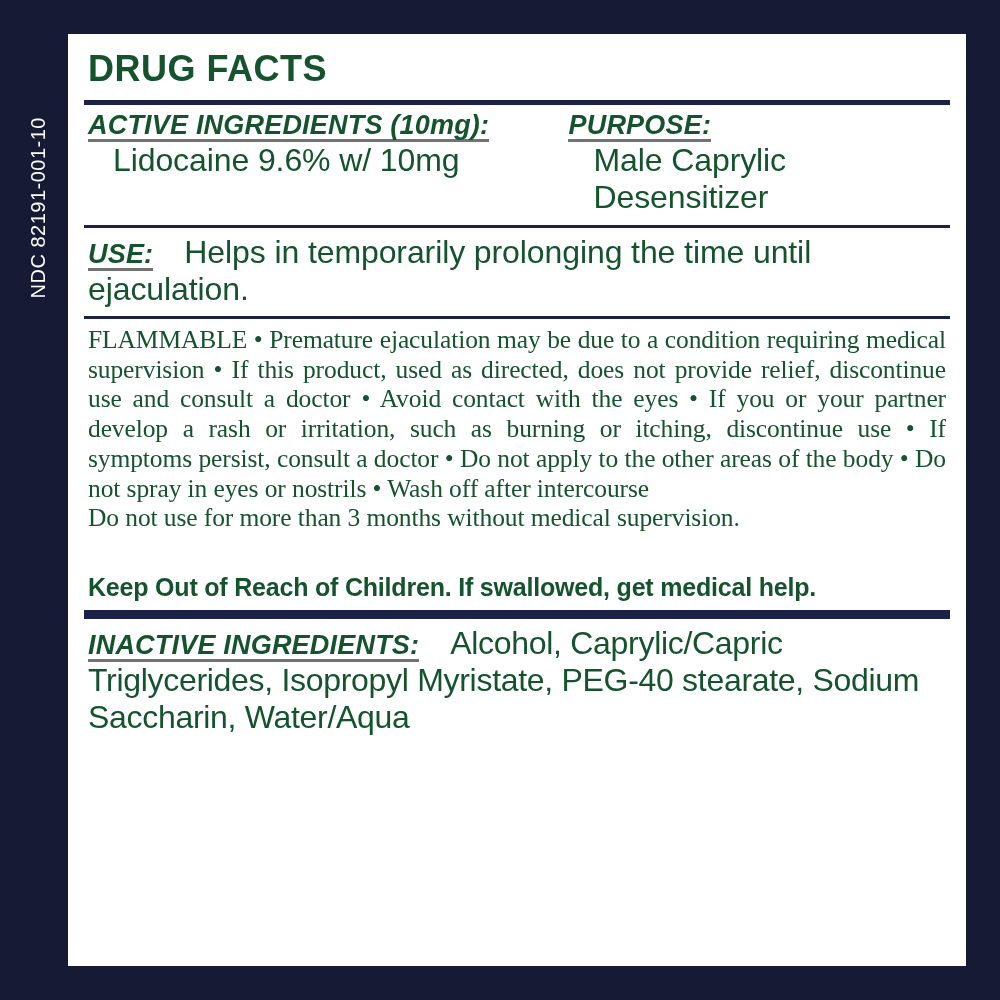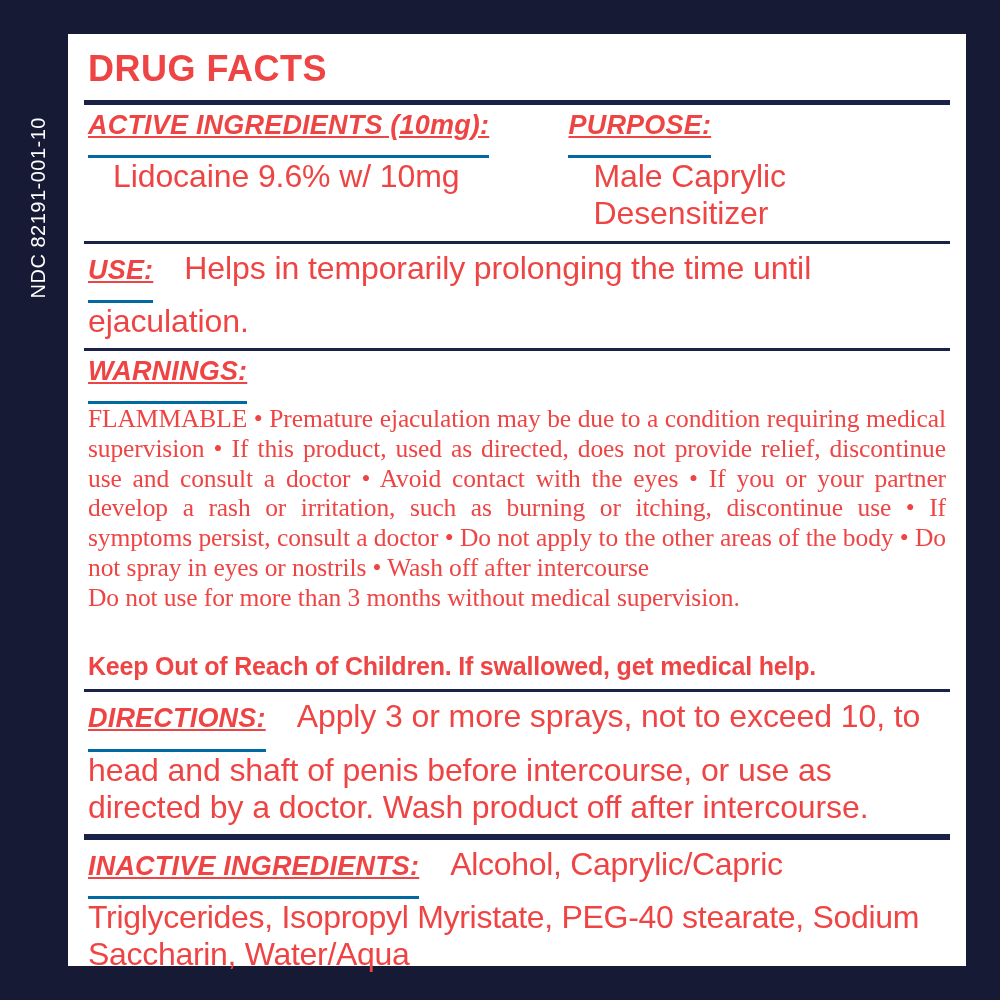--- a/index.html
+++ b/index.html
@@ -46,21 +46,21 @@
 
   .panel {
     position: absolute;
     left: 68px;
     top: 34px;
     width: 898px;
     height: 932px;
     background: #ffffff;
     box-sizing: border-box;
     padding: 0 16px;
-    color: #ef4444;
+    color: #14532d;
   }
 
   .rule {
     height: 5px;
     background: #1b2147;
     margin: 0;
   }
   .rule.thin {
     height: 3px;
   }
@@ -77,25 +77,24 @@
     font-family: "Liberation Sans", sans-serif;
   }
 
   .hdr {
     font-style: italic;
     font-weight: bold;
     font-size: 27px;
     letter-spacing: 0.2px;
   }
   .hdr-u {
-    border-bottom: 3px solid #0369a1;
+    border-bottom: 3px solid #737373;
     display: inline-block;
-    padding-bottom: 16px;
+    padding-bottom: 0px;
     line-height: 1.05;
-    text-decoration: underline;
   }
 
   .body-txt {
     font-size: 32px;
     line-height: 1.16;
     letter-spacing: -0.1px;
     margin-left: 25px;
   }
 
   .two-col {
@@ -161,32 +160,26 @@
     <div class="rule thin"></div>
 
     <div class="sec sec-pad">
       <div class="inline-row">
         <span class="hdr hdr-u">USE:</span><span class="body-txt">Helps in temporarily prolonging the time until ejaculation.</span>
       </div>
     </div>
     <div class="rule thin"></div>
 
     <div class="sec sec-pad">
-      <div class="hdr hdr-u">WARNINGS:</div>
       <div class="warn-body">FLAMMABLE • Premature ejaculation may be due to a condition requiring medical supervision • If this product, used as directed, does not provide relief, discontinue use and consult a doctor • Avoid contact with the eyes • If you or your partner develop a rash or irritation, such as burning or itching, discontinue use • If symptoms persist, consult a doctor • Do not apply to the other areas of the body • Do not spray in eyes or nostrils • Wash off after intercourse</div>
       <div class="warn-body no-justify">Do not use for more than 3 months without medical supervision.</div>
       <div class="bold-line">Keep Out of Reach of Children. If swallowed, get medical help.</div>
     </div>
     <div class="rule thin"></div>
 
-    <div class="sec sec-pad">
-      <div class="inline-row">
-        <span class="hdr hdr-u">DIRECTIONS:</span><span class="body-txt">Apply 3 or more sprays, not to exceed 10, to head and shaft of penis before intercourse, or use as directed by a doctor. Wash product off after intercourse.</span>
-      </div>
-    </div>
     <div class="rule thin"></div>
 
     <div class="rule thin"></div>
 
     <div class="sec sec-pad">
       <div class="inline-row">
         <span class="hdr hdr-u">INACTIVE INGREDIENTS:</span><span class="body-txt tight">Alcohol, Caprylic/Capric Triglycerides, Isopropyl Myristate, PEG-40 stearate, Sodium Saccharin, Water/Aqua</span>
       </div>
     </div>
 

